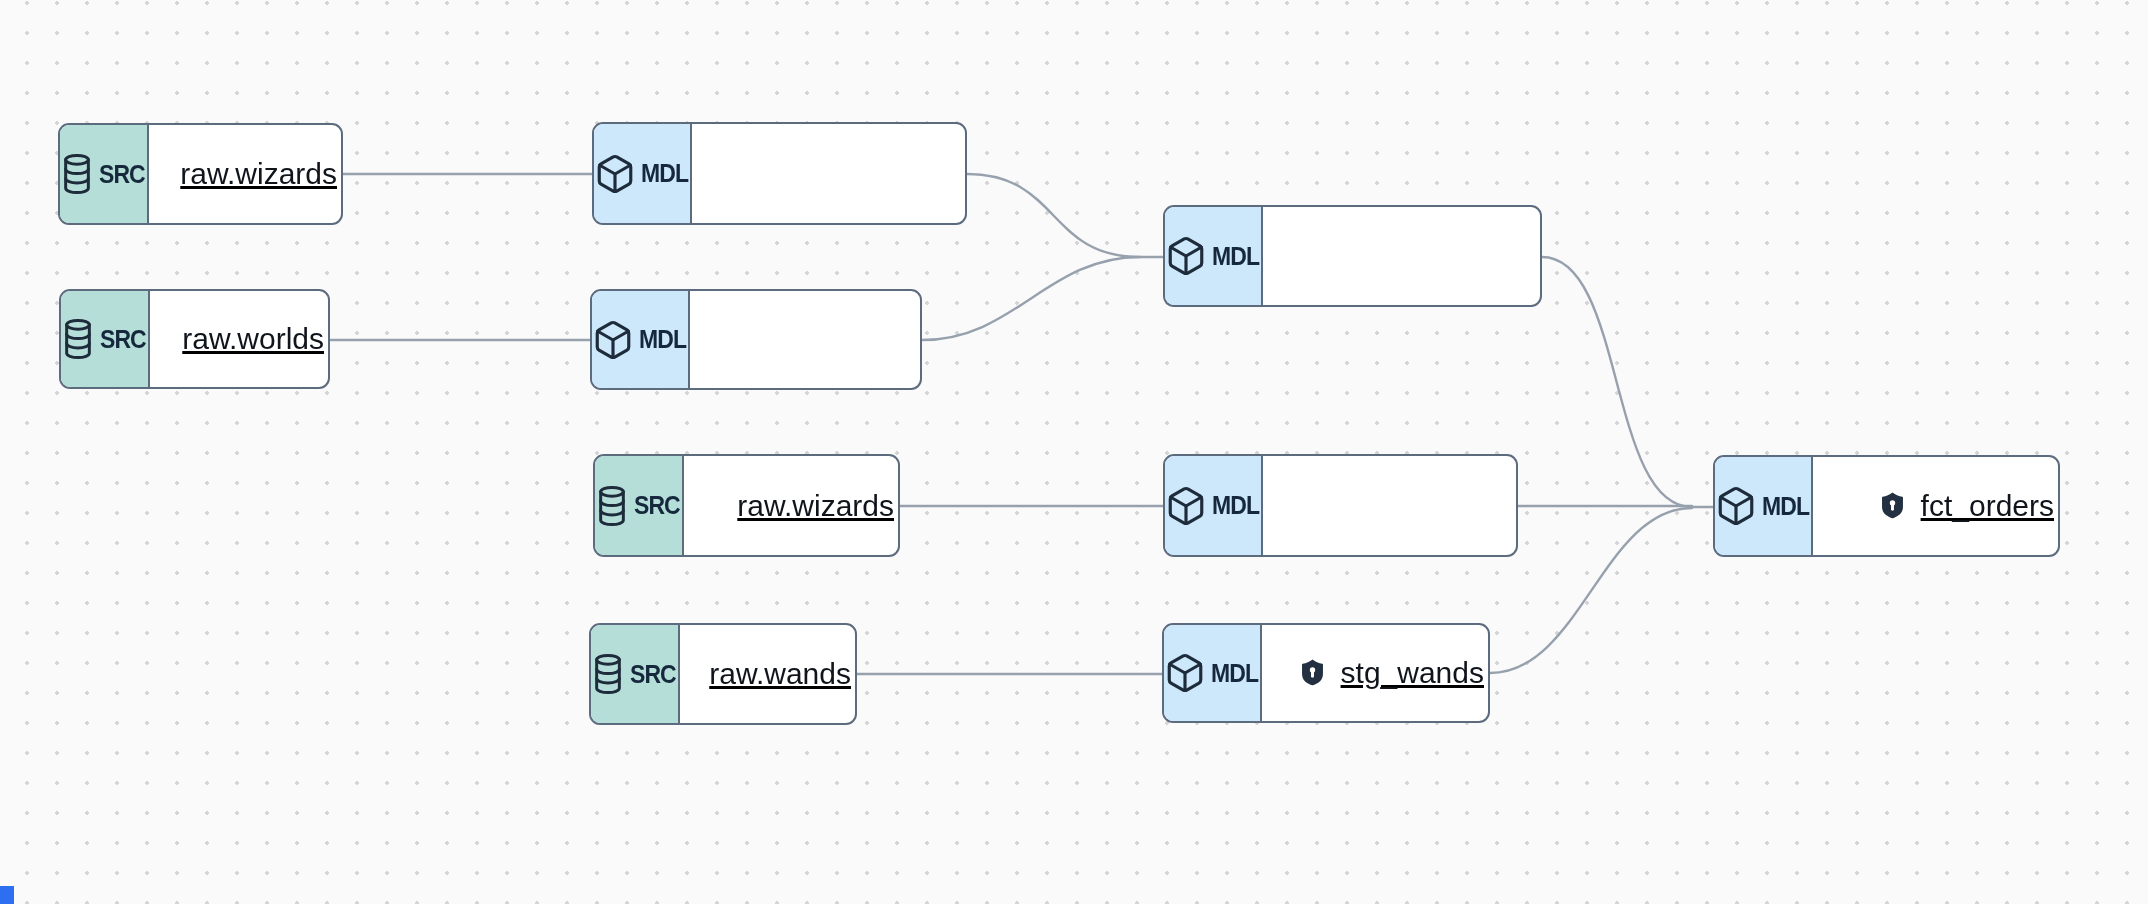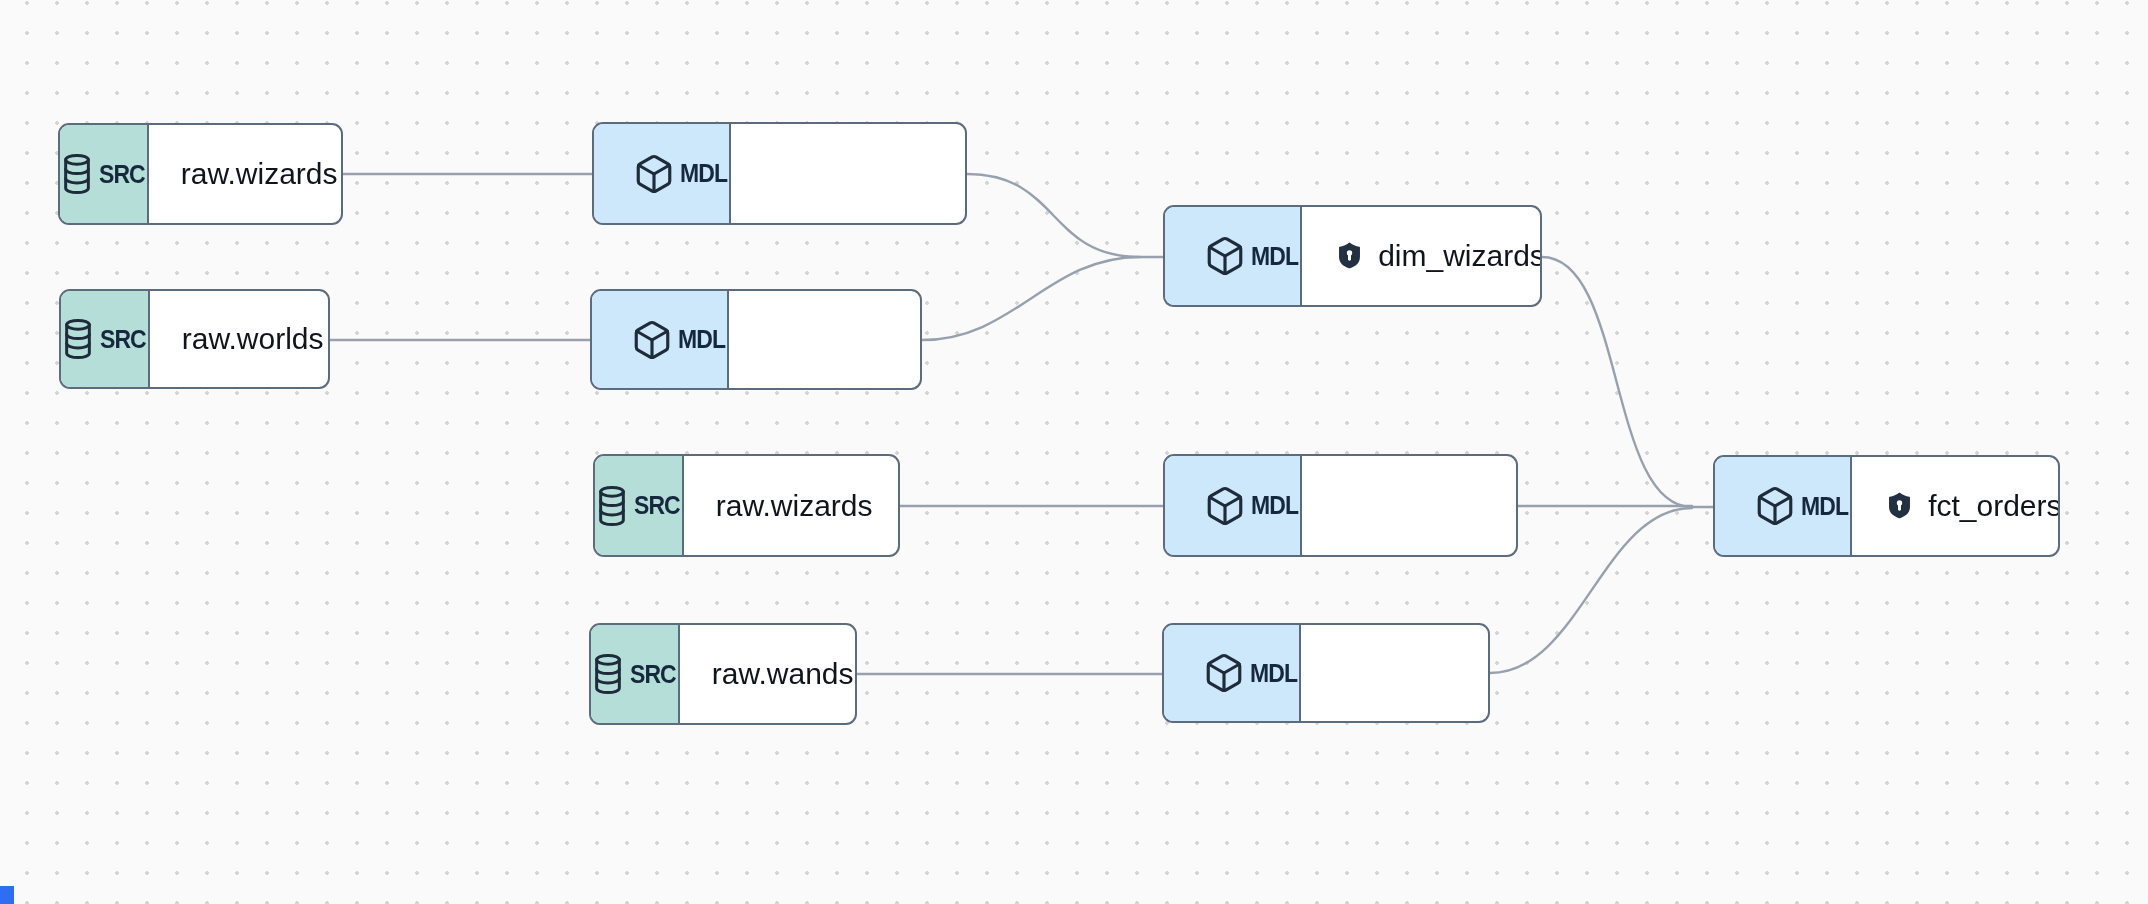--- a/index.html
+++ b/index.html
@@ -15,27 +15,27 @@
   .edges path{fill:none;stroke:#97a1ae;stroke-width:2.4;stroke-linecap:round;pointer-events:stroke;}
   .node{
     position:absolute;display:flex;align-items:stretch;background:#ffffff;
     border:2.4px solid #5d6b7e;border-radius:11px;box-sizing:border-box;overflow:hidden;
   }
   .badge{
     flex:0 0 72px;display:flex;flex-direction:row;align-items:center;justify-content:space-between;
     gap:3px;border-right:2.4px solid #5d6b7e;
   }
   .badge.src{background:#b5ded9;}
-  .badge.mdl{background:#cde7fb;padding-left:39px;}
+  .badge.mdl{background:#cde7fb;}
   .badge-label{
     font-size:25px;font-weight:600;line-height:1;color:#16283c;letter-spacing:-1px;
     transform:scaleX(.92);
   }
   .node-body{
-    flex:1;display:flex;align-items:center;justify-content:flex-end;gap:13px;padding:0 32px;
+    flex:1;display:flex;align-items:center;justify-content:flex-end;gap:13px;padding:0 4px;text-decoration:underline;
   }
   .node-label{font-size:30px;font-weight:400;color:#10151c;white-space:nowrap;}
   .icon{display:flex;align-items:center;justify-content:center;}
   .corner-marker{position:absolute;left:0;bottom:0;width:14px;height:18px;background:#2d6ff0;}
 </style>
 </head>
 <body>
 
 <div class="canvas">
 
@@ -115,89 +115,89 @@
     <div class="badge mdl">
       <span class="icon">
         <svg width="42" height="42" viewBox="0 0 24 24" fill="none" stroke="#1d2b3a" stroke-width="1.8" stroke-linecap="round" stroke-linejoin="round">
             <path d="M21 8a2 2 0 0 0-1-1.73l-7-4a2 2 0 0 0-2 0l-7 4A2 2 0 0 0 3 8v8a2 2 0 0 0 1 1.73l7 4a2 2 0 0 0 2 0l7-4A2 2 0 0 0 21 16Z"></path>
             <path d="m3.3 7 8.7 5 8.7-5"></path>
             <path d="M12 22V12"></path>
           </svg>
       </span>
       <span class="badge-label">MDL</span>
     </div>
+  </div>
+
+  <div class="node" style="left:593px;top:454px;width:307px;height:103px">
+    <div class="badge src">
+      <span class="icon">
+        <svg width="34" height="44" viewBox="0 0 24 30" fill="none" stroke="#1d2b3a" stroke-width="2.1" stroke-linecap="round">
+            <ellipse cx="12" cy="5" rx="8" ry="3.1"></ellipse>
+            <path d="M4 5v20c0 1.7 3.6 3.1 8 3.1s8-1.4 8-3.1V5"></path>
+            <path d="M4 11.6c0 1.7 3.6 3.1 8 3.1s8-1.4 8-3.1"></path>
+            <path d="M4 18.2c0 1.7 3.6 3.1 8 3.1s8-1.4 8-3.1"></path>
+          </svg>
+      </span>
+      <span class="badge-label">SRC</span>
+    </div>
+    <div class="node-body">
+      <span class="node-label">raw.wizards</span>
+    </div>
+  </div>
+
+  <div class="node" style="left:1163px;top:454px;width:355px;height:103px">
+    <div class="badge mdl">
+      <span class="icon">
+        <svg width="42" height="42" viewBox="0 0 24 24" fill="none" stroke="#1d2b3a" stroke-width="1.8" stroke-linecap="round" stroke-linejoin="round">
+            <path d="M21 8a2 2 0 0 0-1-1.73l-7-4a2 2 0 0 0-2 0l-7 4A2 2 0 0 0 3 8v8a2 2 0 0 0 1 1.73l7 4a2 2 0 0 0 2 0l7-4A2 2 0 0 0 21 16Z"></path>
+            <path d="m3.3 7 8.7 5 8.7-5"></path>
+            <path d="M12 22V12"></path>
+          </svg>
+      </span>
+      <span class="badge-label">MDL</span>
+    </div>
+  </div>
+
+  <div class="node" style="left:589px;top:623px;width:268px;height:102px">
+    <div class="badge src">
+      <span class="icon">
+        <svg width="34" height="44" viewBox="0 0 24 30" fill="none" stroke="#1d2b3a" stroke-width="2.1" stroke-linecap="round">
+            <ellipse cx="12" cy="5" rx="8" ry="3.1"></ellipse>
+            <path d="M4 5v20c0 1.7 3.6 3.1 8 3.1s8-1.4 8-3.1V5"></path>
+            <path d="M4 11.6c0 1.7 3.6 3.1 8 3.1s8-1.4 8-3.1"></path>
+            <path d="M4 18.2c0 1.7 3.6 3.1 8 3.1s8-1.4 8-3.1"></path>
+          </svg>
+      </span>
+      <span class="badge-label">SRC</span>
+    </div>
+    <div class="node-body">
+      <span class="node-label">raw.wands</span>
+    </div>
+  </div>
+
+  <div class="node" style="left:1162px;top:623px;width:328px;height:100px">
+    <div class="badge mdl">
+      <span class="icon">
+        <svg width="42" height="42" viewBox="0 0 24 24" fill="none" stroke="#1d2b3a" stroke-width="1.8" stroke-linecap="round" stroke-linejoin="round">
+            <path d="M21 8a2 2 0 0 0-1-1.73l-7-4a2 2 0 0 0-2 0l-7 4A2 2 0 0 0 3 8v8a2 2 0 0 0 1 1.73l7 4a2 2 0 0 0 2 0l7-4A2 2 0 0 0 21 16Z"></path>
+            <path d="m3.3 7 8.7 5 8.7-5"></path>
+            <path d="M12 22V12"></path>
+          </svg>
+      </span>
+      <span class="badge-label">MDL</span>
+    </div>
     <div class="node-body">
       <span class="icon">
         <svg width="31" height="34" viewBox="0 0 24 24">
             <path fill="#223042" d="M12 1.6c2.1 1.8 4.9 3 7.6 3.2.3 0 .5.3.5.6v7.1c0 4.9-3.4 7.4-7.8 8.9a.9.9 0 0 1-.6 0C7.3 19.9 3.9 17.4 3.9 12.5V5.4c0-.3.2-.6.5-.6 2.7-.2 5.5-1.4 7.6-3.2z"></path>
             <circle cx="12" cy="9.6" r="2.1" fill="#fff"></circle>
             <path d="M12 10.4v4.2" stroke="#fff" stroke-width="2.3" stroke-linecap="round"></path>
           </svg>
       </span>
-      <span class="node-label">dim_wizards</span>
-    </div>
-  </div>
-
-  <div class="node" style="left:593px;top:454px;width:307px;height:103px">
-    <div class="badge src">
-      <span class="icon">
-        <svg width="34" height="44" viewBox="0 0 24 30" fill="none" stroke="#1d2b3a" stroke-width="2.1" stroke-linecap="round">
-            <ellipse cx="12" cy="5" rx="8" ry="3.1"></ellipse>
-            <path d="M4 5v20c0 1.7 3.6 3.1 8 3.1s8-1.4 8-3.1V5"></path>
-            <path d="M4 11.6c0 1.7 3.6 3.1 8 3.1s8-1.4 8-3.1"></path>
-            <path d="M4 18.2c0 1.7 3.6 3.1 8 3.1s8-1.4 8-3.1"></path>
-          </svg>
-      </span>
-      <span class="badge-label">SRC</span>
-    </div>
-    <div class="node-body">
-      <span class="node-label">raw.wizards</span>
-    </div>
-  </div>
-
-  <div class="node" style="left:1163px;top:454px;width:355px;height:103px">
-    <div class="badge mdl">
-      <span class="icon">
-        <svg width="42" height="42" viewBox="0 0 24 24" fill="none" stroke="#1d2b3a" stroke-width="1.8" stroke-linecap="round" stroke-linejoin="round">
-            <path d="M21 8a2 2 0 0 0-1-1.73l-7-4a2 2 0 0 0-2 0l-7 4A2 2 0 0 0 3 8v8a2 2 0 0 0 1 1.73l7 4a2 2 0 0 0 2 0l7-4A2 2 0 0 0 21 16Z"></path>
-            <path d="m3.3 7 8.7 5 8.7-5"></path>
-            <path d="M12 22V12"></path>
-          </svg>
-      </span>
-      <span class="badge-label">MDL</span>
-    </div>
-  </div>
-
-  <div class="node" style="left:589px;top:623px;width:268px;height:102px">
-    <div class="badge src">
-      <span class="icon">
-        <svg width="34" height="44" viewBox="0 0 24 30" fill="none" stroke="#1d2b3a" stroke-width="2.1" stroke-linecap="round">
-            <ellipse cx="12" cy="5" rx="8" ry="3.1"></ellipse>
-            <path d="M4 5v20c0 1.7 3.6 3.1 8 3.1s8-1.4 8-3.1V5"></path>
-            <path d="M4 11.6c0 1.7 3.6 3.1 8 3.1s8-1.4 8-3.1"></path>
-            <path d="M4 18.2c0 1.7 3.6 3.1 8 3.1s8-1.4 8-3.1"></path>
-          </svg>
-      </span>
-      <span class="badge-label">SRC</span>
-    </div>
-    <div class="node-body">
-      <span class="node-label">raw.wands</span>
-    </div>
-  </div>
-
-  <div class="node" style="left:1162px;top:623px;width:328px;height:100px">
-    <div class="badge mdl">
-      <span class="icon">
-        <svg width="42" height="42" viewBox="0 0 24 24" fill="none" stroke="#1d2b3a" stroke-width="1.8" stroke-linecap="round" stroke-linejoin="round">
-            <path d="M21 8a2 2 0 0 0-1-1.73l-7-4a2 2 0 0 0-2 0l-7 4A2 2 0 0 0 3 8v8a2 2 0 0 0 1 1.73l7 4a2 2 0 0 0 2 0l7-4A2 2 0 0 0 21 16Z"></path>
-            <path d="m3.3 7 8.7 5 8.7-5"></path>
-            <path d="M12 22V12"></path>
-          </svg>
-      </span>
-      <span class="badge-label">MDL</span>
+      <span class="node-label">stg_wands</span>
     </div>
   </div>
 
   <div class="node" style="left:1713px;top:455px;width:347px;height:102px">
     <div class="badge mdl">
       <span class="icon">
         <svg width="42" height="42" viewBox="0 0 24 24" fill="none" stroke="#1d2b3a" stroke-width="1.8" stroke-linecap="round" stroke-linejoin="round">
             <path d="M21 8a2 2 0 0 0-1-1.73l-7-4a2 2 0 0 0-2 0l-7 4A2 2 0 0 0 3 8v8a2 2 0 0 0 1 1.73l7 4a2 2 0 0 0 2 0l7-4A2 2 0 0 0 21 16Z"></path>
             <path d="m3.3 7 8.7 5 8.7-5"></path>
             <path d="M12 22V12"></path>

